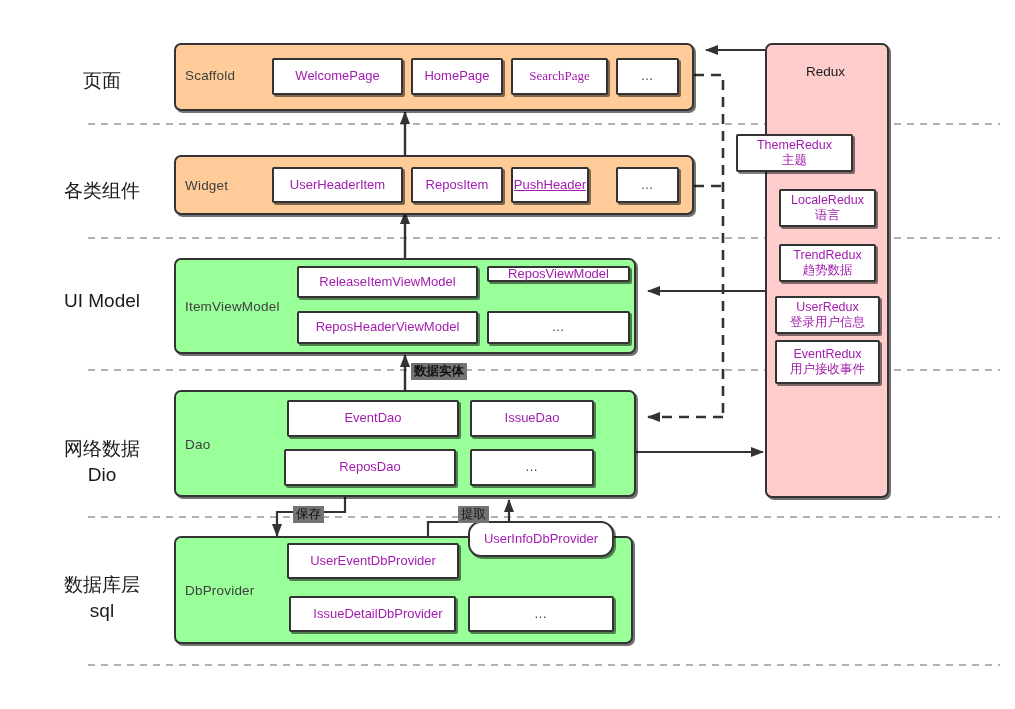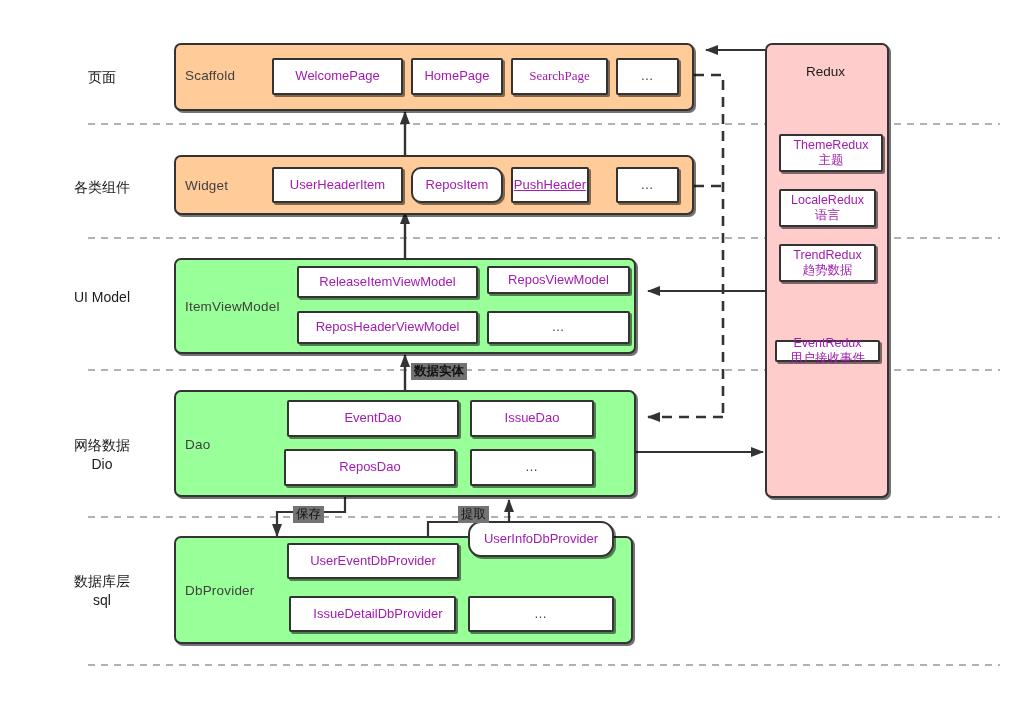--- a/index.html
+++ b/index.html
@@ -58,21 +58,21 @@
     color: #a21caf;
     line-height: 1.15;
     padding: 0 3px;
   }
   .chip.two-line { font-size: 12.5px; line-height: 1.18; flex-direction: column; }
   .chip .cn { font-size: 12.5px; }
   .chip.ellipsis { font-size: 13px; color: #444; letter-spacing: 1px; }
 
   .tier-label {
     position: absolute;
-    font-size: 14px;
+    font-size: 19px;
     color: #1a1a1a;
     text-align: center;
     line-height: 1.35;
     white-space: pre-line;
   }
   .edge-label {
     position: absolute;
     font-size: 12.5px;
     color: #111111;
     background: #737373;
@@ -162,61 +162,65 @@
   <div class="group-box orange" style="left:174px; top:43px; width:520px; height:68px;"></div>
   <div class="group-label" style="left:185px; top:68px;">Scaffold</div>
   <div class="chip" style="left:272px; top:58px; width:131px; height:37px;">WelcomePage</div>
   <div class="chip" style="left:411px; top:58px; width:92px; height:37px;">HomePage</div>
   <div class="chip" style="left:511px; top:58px; width:97px; height:37px;font-family:Liberation Serif, serif;">SearchPage</div>
   <div class="chip ellipsis" style="left:616px; top:58px; width:63px; height:37px;">…</div>
 
   <div class="group-box orange" style="left:174px; top:155px; width:520px; height:60px;"></div>
   <div class="group-label" style="left:185px; top:178px;">Widget</div>
   <div class="chip" style="left:272px; top:167px; width:131px; height:36px;">UserHeaderItem</div>
-  <div class="chip" style="left:411px; top:167px; width:92px; height:36px;border-radius:10px;">ReposItem</div>
+  <div class="chip" style="left:411px; top:167px; width:92px; height:36px;">ReposItem</div>
   <div class="chip" style="left:511px; top:167px; width:78px; height:36px;text-decoration:underline;">PushHeader</div>
   <div class="chip ellipsis" style="left:616px; top:167px; width:63px; height:36px;">…</div>
 
   <div class="group-box green" style="left:174px; top:258px; width:462px; height:96px;"></div>
   <div class="group-label" style="left:185px; top:299px;">ItemViewModel</div>
   <div class="chip" style="left:297px; top:266px; width:181px; height:32px;">ReleaseItemViewModel</div>
-  <div class="chip" style="left:487px; top:266px; width:143px; height:28px;">ReposViewModel</div>
+  <div class="chip" style="left:487px; top:266px; width:143px; height:16px;">ReposViewModel</div>
   <div class="chip" style="left:297px; top:311px; width:181px; height:33px;">ReposHeaderViewModel</div>
   <div class="chip ellipsis" style="left:487px; top:311px; width:143px; height:33px;">…</div>
 
   <div class="group-box green" style="left:174px; top:390px; width:462px; height:107px;"></div>
   <div class="group-label" style="left:185px; top:437px;">Dao</div>
   <div class="chip" style="left:287px; top:400px; width:172px; height:37px;">EventDao</div>
   <div class="chip" style="left:470px; top:400px; width:124px; height:37px;">IssueDao</div>
   <div class="chip" style="left:284px; top:449px; width:172px; height:37px;">ReposDao</div>
   <div class="chip ellipsis" style="left:470px; top:449px; width:124px; height:37px;">…</div>
 
   <div class="group-box green" style="left:174px; top:536px; width:459px; height:108px;"></div>
   <div class="group-label" style="left:185px; top:583px;">DbProvider</div>
   <div class="chip" style="left:287px; top:543px; width:172px; height:36px;">UserEventDbProvider</div>
   <div class="chip" style="left:468px; top:521px; width:146px; height:36px;border-radius:13px;">UserInfoDbProvider</div>
   <div class="chip" style="left:289px; top:596px; width:167px; height:36px;padding-left:14px;">IssueDetailDbProvider</div>
   <div class="chip ellipsis" style="left:468px; top:596px; width:146px; height:36px;">…</div>
 
   <div class="group-box pink" style="left:765px; top:43px; width:124px; height:455px;"></div>
   <div class="redux-title" style="left:806px; top:64px;">Redux</div>
 
-  <div class="chip two-line" style="left:779px; top:134px; width:104px; height:38px;">
+  <div class="chip two-line" style="left:736px; top:134px; width:117px; height:38px;">
     <span>ThemeRedux</span>
     <span class="cn">主题</span>
   </div>
   <div class="chip two-line" style="left:779px; top:189px; width:97px; height:38px;">
     <span>LocaleRedux</span>
     <span class="cn">语言</span>
   </div>
   <div class="chip two-line" style="left:779px; top:244px; width:97px; height:38px;">
     <span>TrendRedux</span>
     <span class="cn">趋势数据</span>
   </div>
-  <div class="chip two-line" style="left:775px; top:340px; width:105px; height:22px;">
+  <div class="chip two-line" style="left:775px; top:296px; width:105px; height:38px;">
+    <span>UserRedux</span>
+    <span class="cn">登录用户信息</span>
+  </div>
+  <div class="chip two-line" style="left:775px; top:340px; width:105px; height:44px;">
     <span>EventRedux</span>
     <span class="cn">用户接收事件</span>
   </div>
 
   <div class="edge-label bold" style="left:411px; top:363px;">数据实体</div>
   <div class="edge-label" style="left:293px; top:506px;">保存</div>
   <div class="edge-label" style="left:458px; top:506px;">提取</div>
 
 </div>
 

